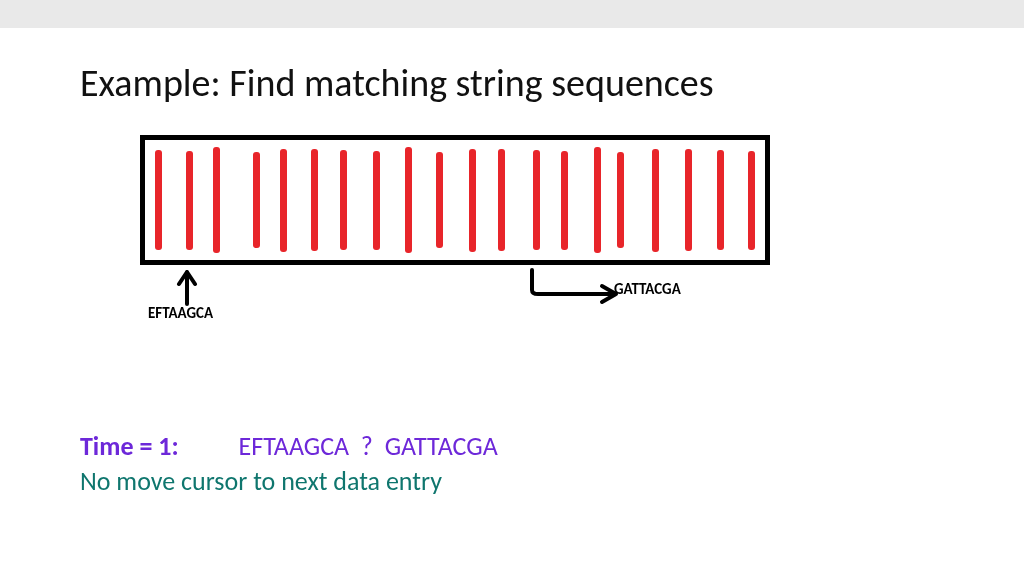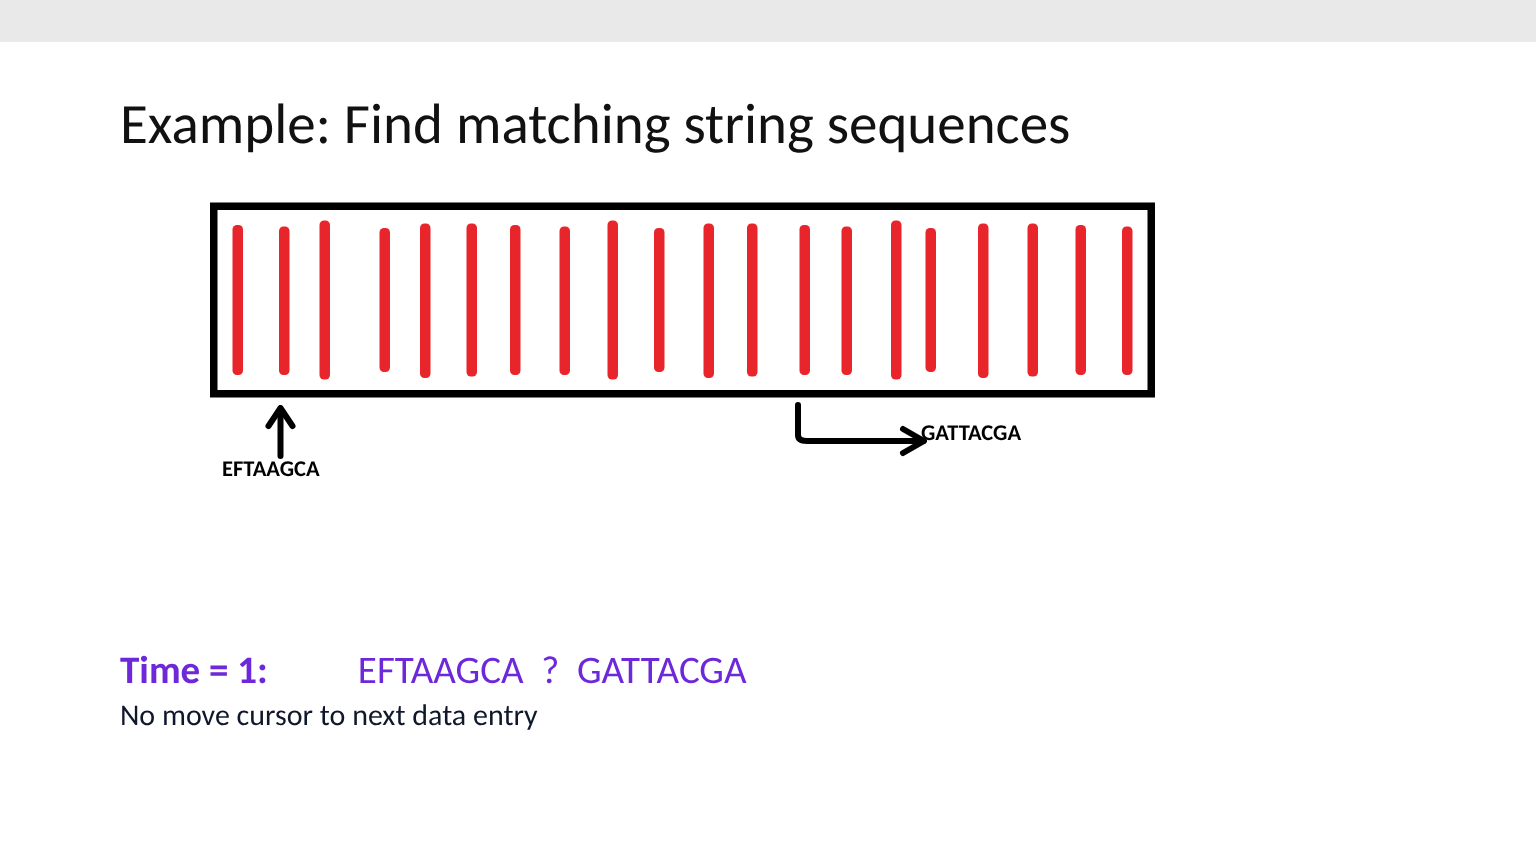--- a/index.html
+++ b/index.html
@@ -81,22 +81,22 @@
     top: 430px;
     font-size: 26px;
     color: #6d28d9;
   }
   .time-strong { font-weight: 700; }
   .time-gap { display:inline-block; width:60px; }
   .result-line {
     position: absolute;
     left: 80px;
     top: 465px;
-    font-size: 20px;
-    color: #0f172a;
+    font-size: 26px;
+    color: #0f766e;
   }
 </style>
 </head>
 <body>
 
 <div class="top-bar"></div>
 
 <div class="title">Example: Find matching string sequences</div>
 
 <div class="diagram">

